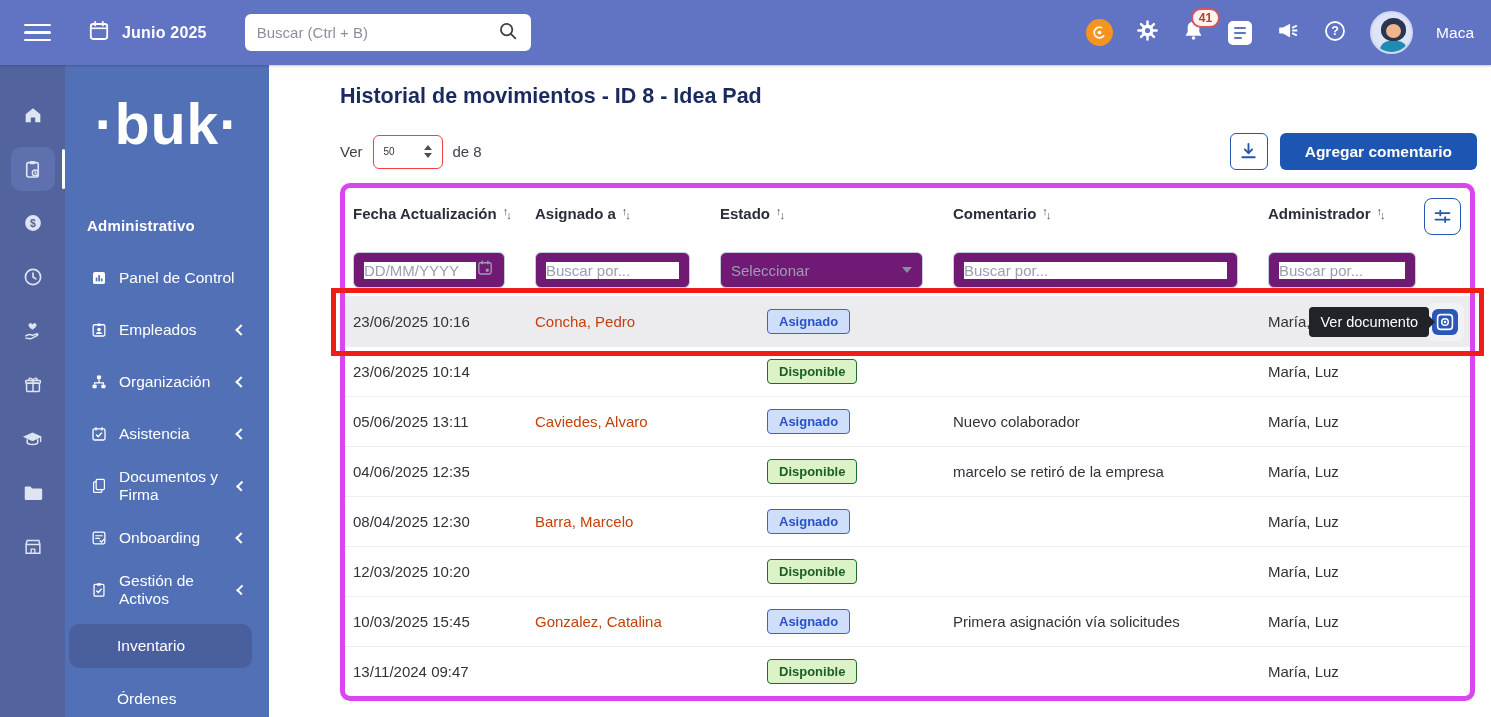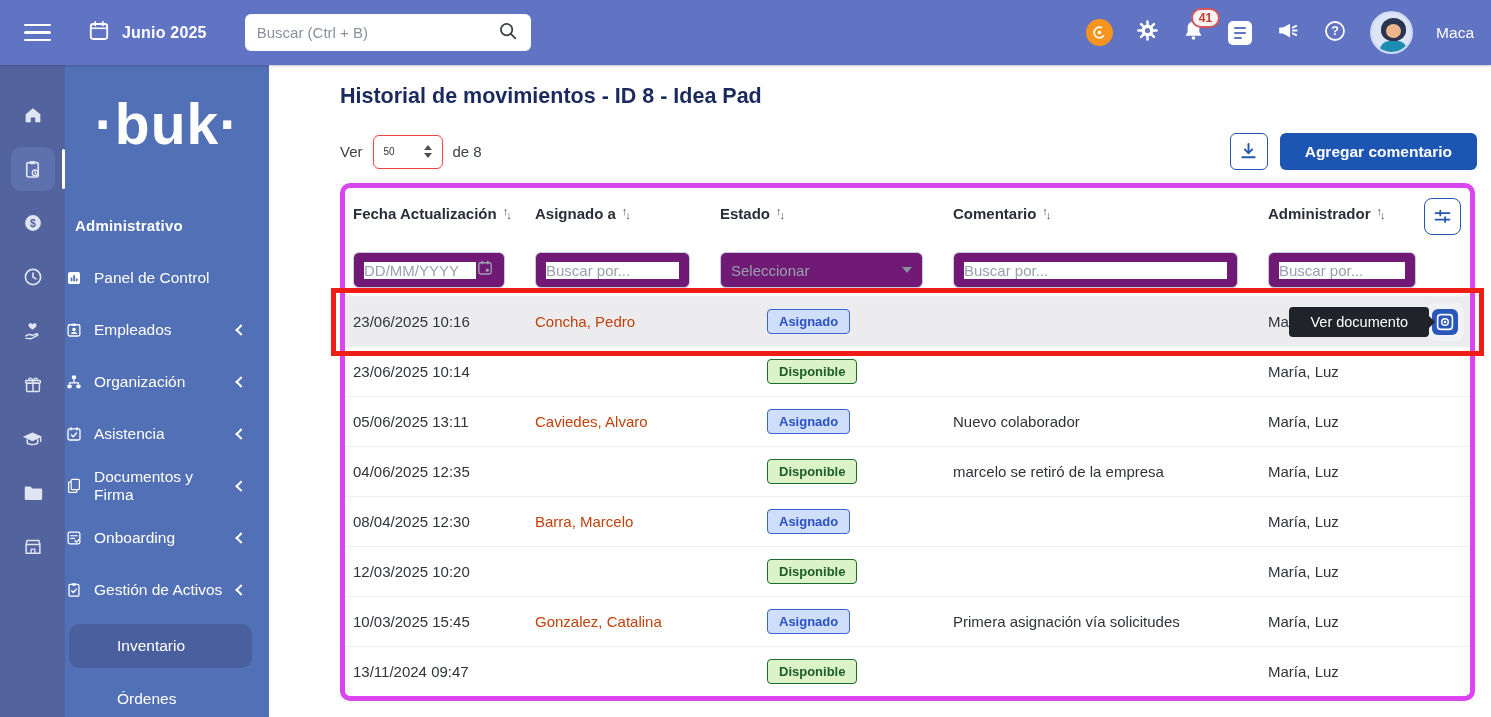--- a/index.html
+++ b/index.html
@@ -37,23 +37,23 @@
   .rail { position:absolute; top:65px; left:0; width:65px; height:652px; background:#53639e;
           display:flex; flex-direction:column; align-items:center; padding-top:28px; gap:10px; z-index:60; }
   .rail-item { position:relative; width:44px; height:44px; border-radius:10px; display:flex; align-items:center;
                justify-content:center; color:#dfe4f2; cursor:pointer; }
   .rail-item.selected { background:#5e70ad; }
   .rail-item.selected::after { content:""; position:absolute; right:-10px; top:2px; width:3px; height:40px; background:#fff; border-radius:2px; }
 
   
   .menu { position:absolute; top:65px; left:65px; width:204px; height:652px; background:#5270b6; color:#fff; z-index:60; }
   .brand { margin-top:24px; text-align:center; font-size:57px; font-weight:bold; letter-spacing:1px; line-height:70px; color:#fff; }
-  .section-label { margin:58px 0 0 10px; font-size:15px; font-weight:bold; letter-spacing:.2px; }
+  .section-label { margin:58px 0 0 22px; font-size:15px; font-weight:bold; letter-spacing:.2px; }
   .nav-items { margin-top:18px; }
-  .nav-item { height:52px; display:flex; align-items:center; gap:11px; font-size:15.5px; cursor:pointer; }
+  .nav-item { height:52px; display:flex; align-items:center; padding-left:25px; gap:11px; font-size:15.5px; cursor:pointer; }
   .nav-item .nicon { width:18px; height:18px; display:flex; align-items:center; justify-content:center; color:#fff; }
   .chev { width:8px; height:8px; border-left:2px solid #fff; border-bottom:2px solid #fff; transform:rotate(45deg);
           margin-left:auto; margin-right:24px; }
   .sub-item { margin:8px 17px 0 4px; height:44px; border-radius:10px; display:flex; align-items:center;
               padding-left:48px; font-size:15.5px; cursor:pointer; }
   .sub-item.selected { background:#4a5f9e; }
   .sub-item + .sub-item { margin-top:9px; }
 
   
   .content { position:absolute; top:65px; left:318px; width:1173px; height:652px; background:#fff; }
@@ -100,21 +100,21 @@
   .row-action { width:38px; height:38px; border:none; background:#f1f2f5; border-radius:8px; display:flex;
                 align-items:center; justify-content:center; cursor:pointer; }
   .eye-chip { width:26px; height:26px; background:#2b57b8; border-radius:6px; display:flex; align-items:center; justify-content:center; }
   .btn-sliders { position:absolute; top:10px; right:9px; width:37px; height:37px; background:#fff;
                  border:1.5px solid #2456b0; border-radius:8px; display:flex; align-items:center; justify-content:center; cursor:pointer; }
 
   
   .annotation-box { position:absolute; left:13px; top:223px; width:1153px; height:68px; border:5px solid #ee1e17;
                     z-index:50; pointer-events:none; }
   .tooltip { position:absolute; right:62px; top:242px; height:30px; background:#202327; color:#fff; font-size:14.5px;
-             display:flex; align-items:center; padding:0 21px; border-radius:4px; z-index:45; white-space:nowrap; }
+             display:flex; align-items:center; padding:0 11px; border-radius:4px; z-index:45; white-space:nowrap; }
   .tooltip::after { content:""; position:absolute; left:100%; top:50%; transform:translateY(-50%);
                     border:6px solid transparent; border-left-color:#202327; }
 </style>
 </head>
 <body>
 
 <header class="topbar">
   <div class="burger">
       <span></span>
       <span></span>

